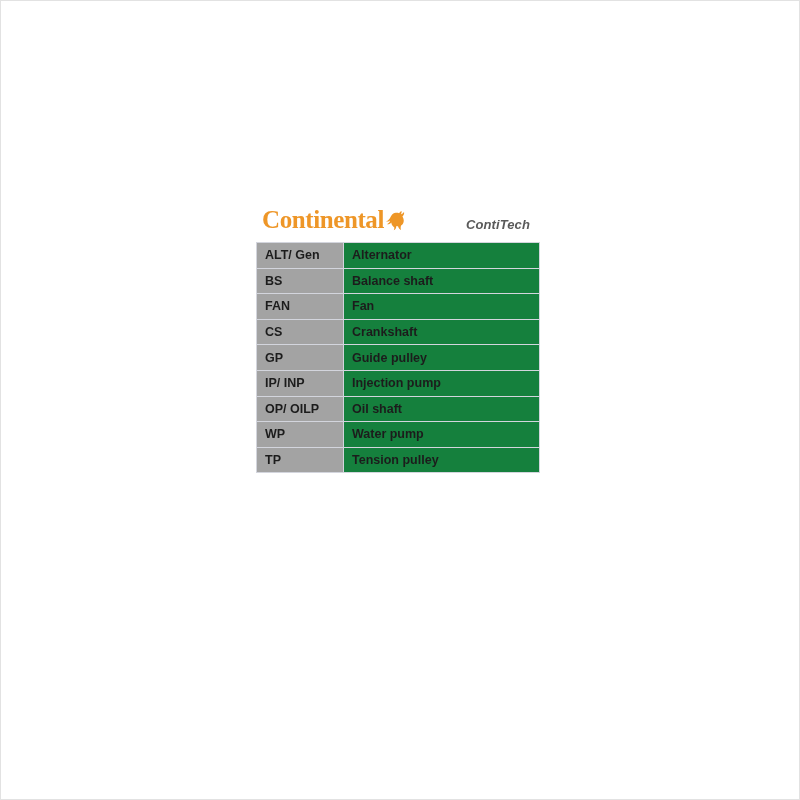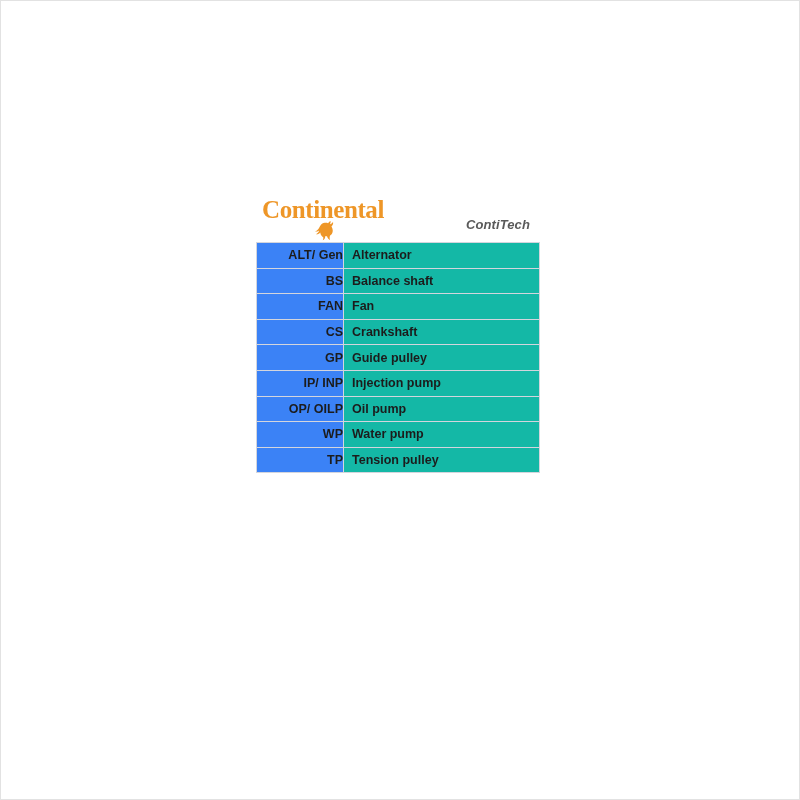--- a/index.html
+++ b/index.html
@@ -39,23 +39,22 @@
     position: relative;
     height: 46px;
     display: flex;
     align-items: center;
     justify-content: space-between;
     padding: 0 8px 0 6px;
     box-sizing: border-box;
   }
   .brand-left {
     display: flex;
-    align-items: center;
+    align-items: flex-end;
     line-height: 1;
-    flex-direction: column;
   }
   .brand-word {
     color: #ee9627;
     font-family: "Liberation Serif", serif;
     font-weight: bold;
     font-size: 25px;
     letter-spacing: -0.4px;
     line-height: 1;
   }
   .brand-horse {
@@ -89,25 +88,24 @@
     font-size: 12.5px;
     color: #1c1c1c;
     font-weight: bold;
     padding: 0 0 0 8px;
     vertical-align: middle;
     white-space: nowrap;
     overflow: hidden;
   }
   td.abbr {
     width: 78px;
-    background: #3b82f6;
-    text-align: right;
+    background: #a3a3a3;
   }
   td.desc {
-    background: #14b8a6;
+    background: #15803d;
   }
 </style>
 </head>
 <body>
 
 <div class="page-frame"></div>
 
 <div class="legend-card">
 
   <div class="brand-bar">
@@ -141,21 +139,21 @@
       <tr>
         <td class="abbr">GP</td>
         <td class="desc">Guide pulley</td>
       </tr>
       <tr>
         <td class="abbr">IP/ INP</td>
         <td class="desc">Injection pump</td>
       </tr>
       <tr>
         <td class="abbr">OP/ OILP</td>
-        <td class="desc">Oil pump</td>
+        <td class="desc">Oil shaft</td>
       </tr>
       <tr>
         <td class="abbr">WP</td>
         <td class="desc">Water pump</td>
       </tr>
       <tr>
         <td class="abbr">TP</td>
         <td class="desc">Tension pulley</td>
       </tr>
     </tbody>

